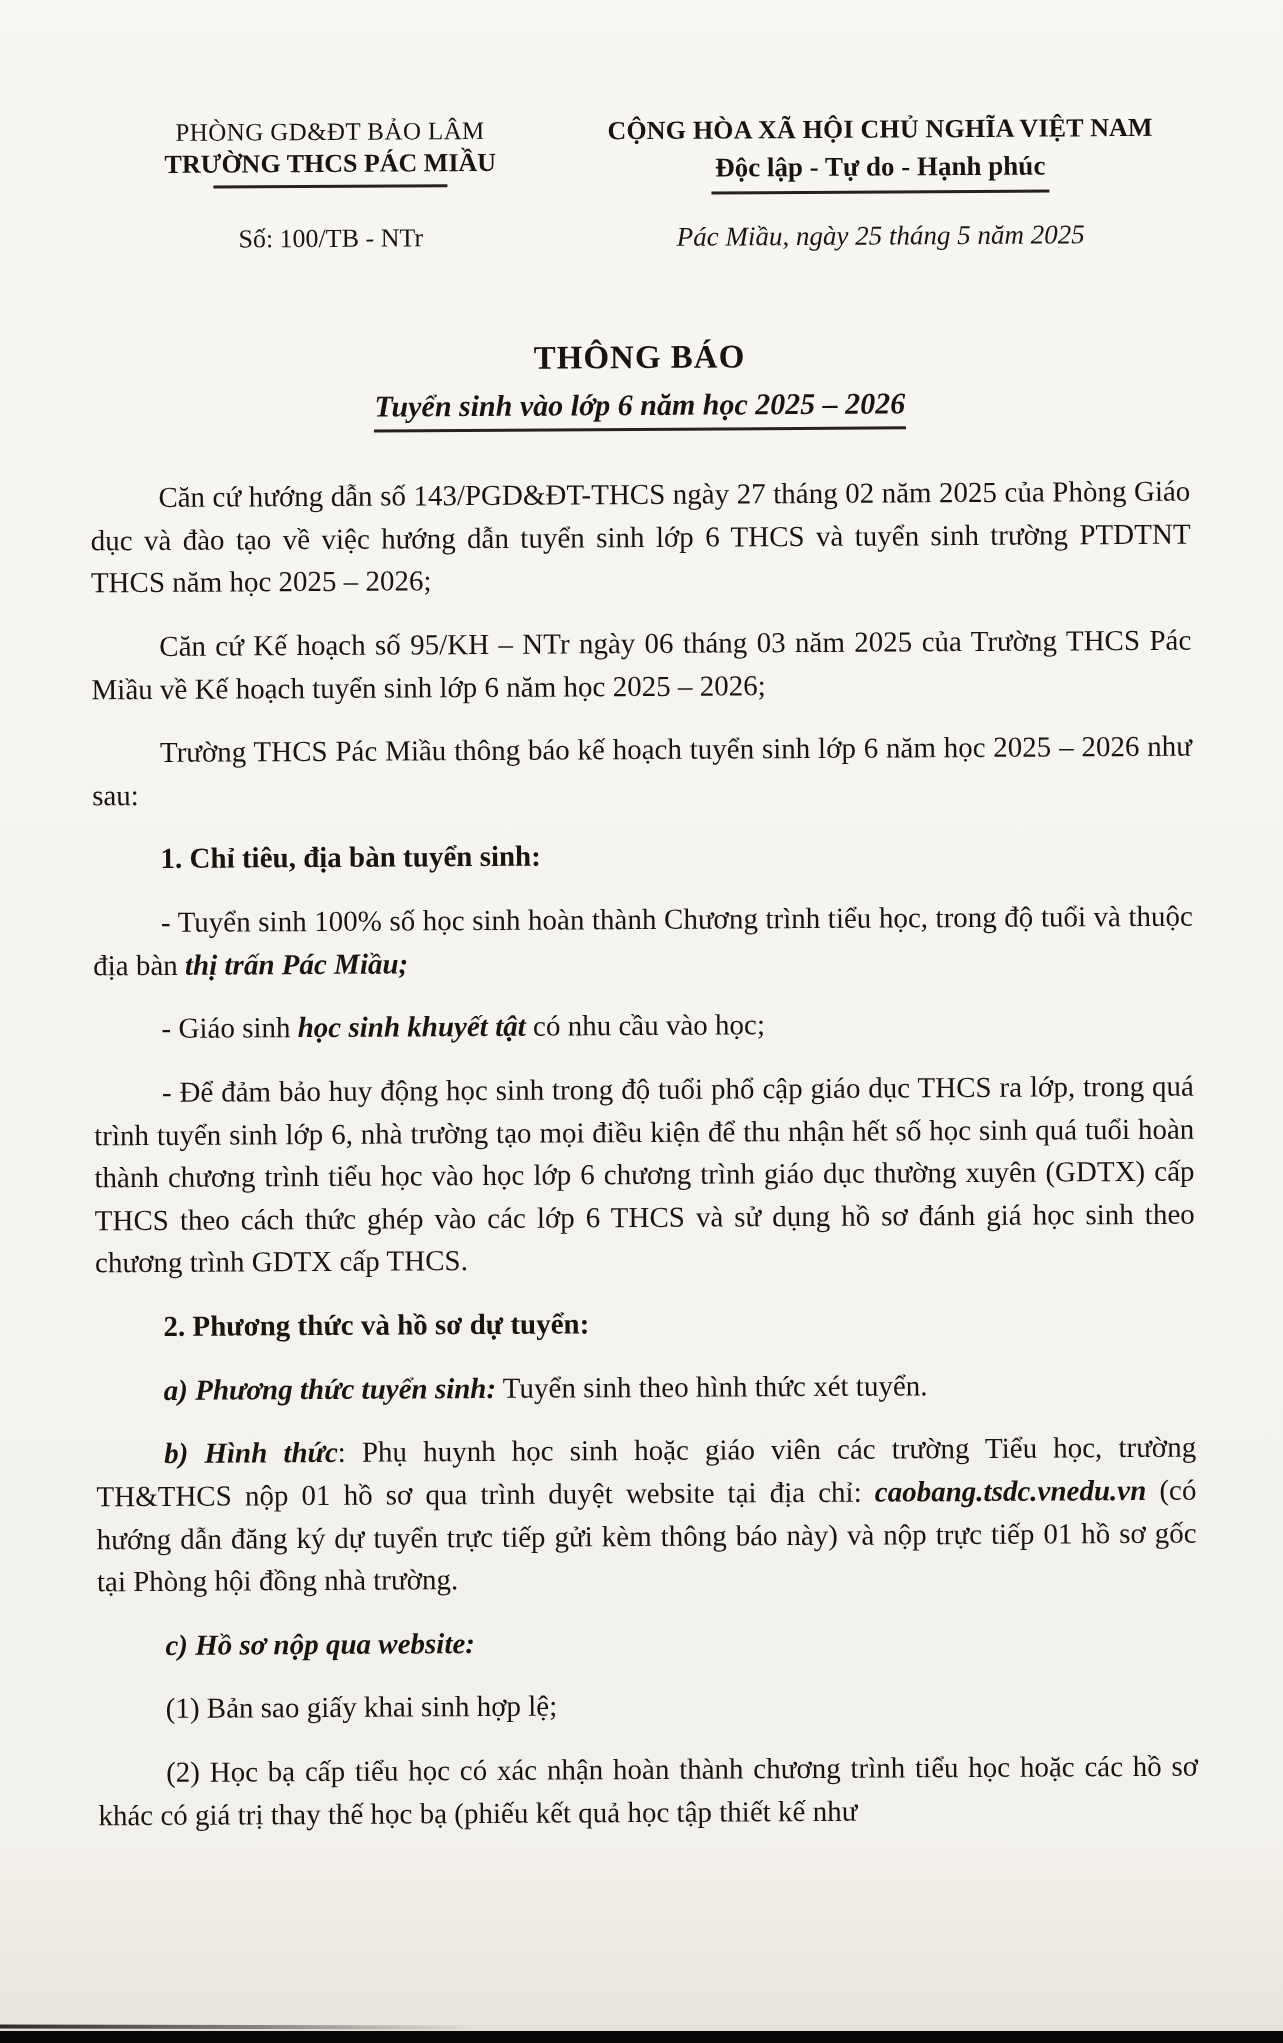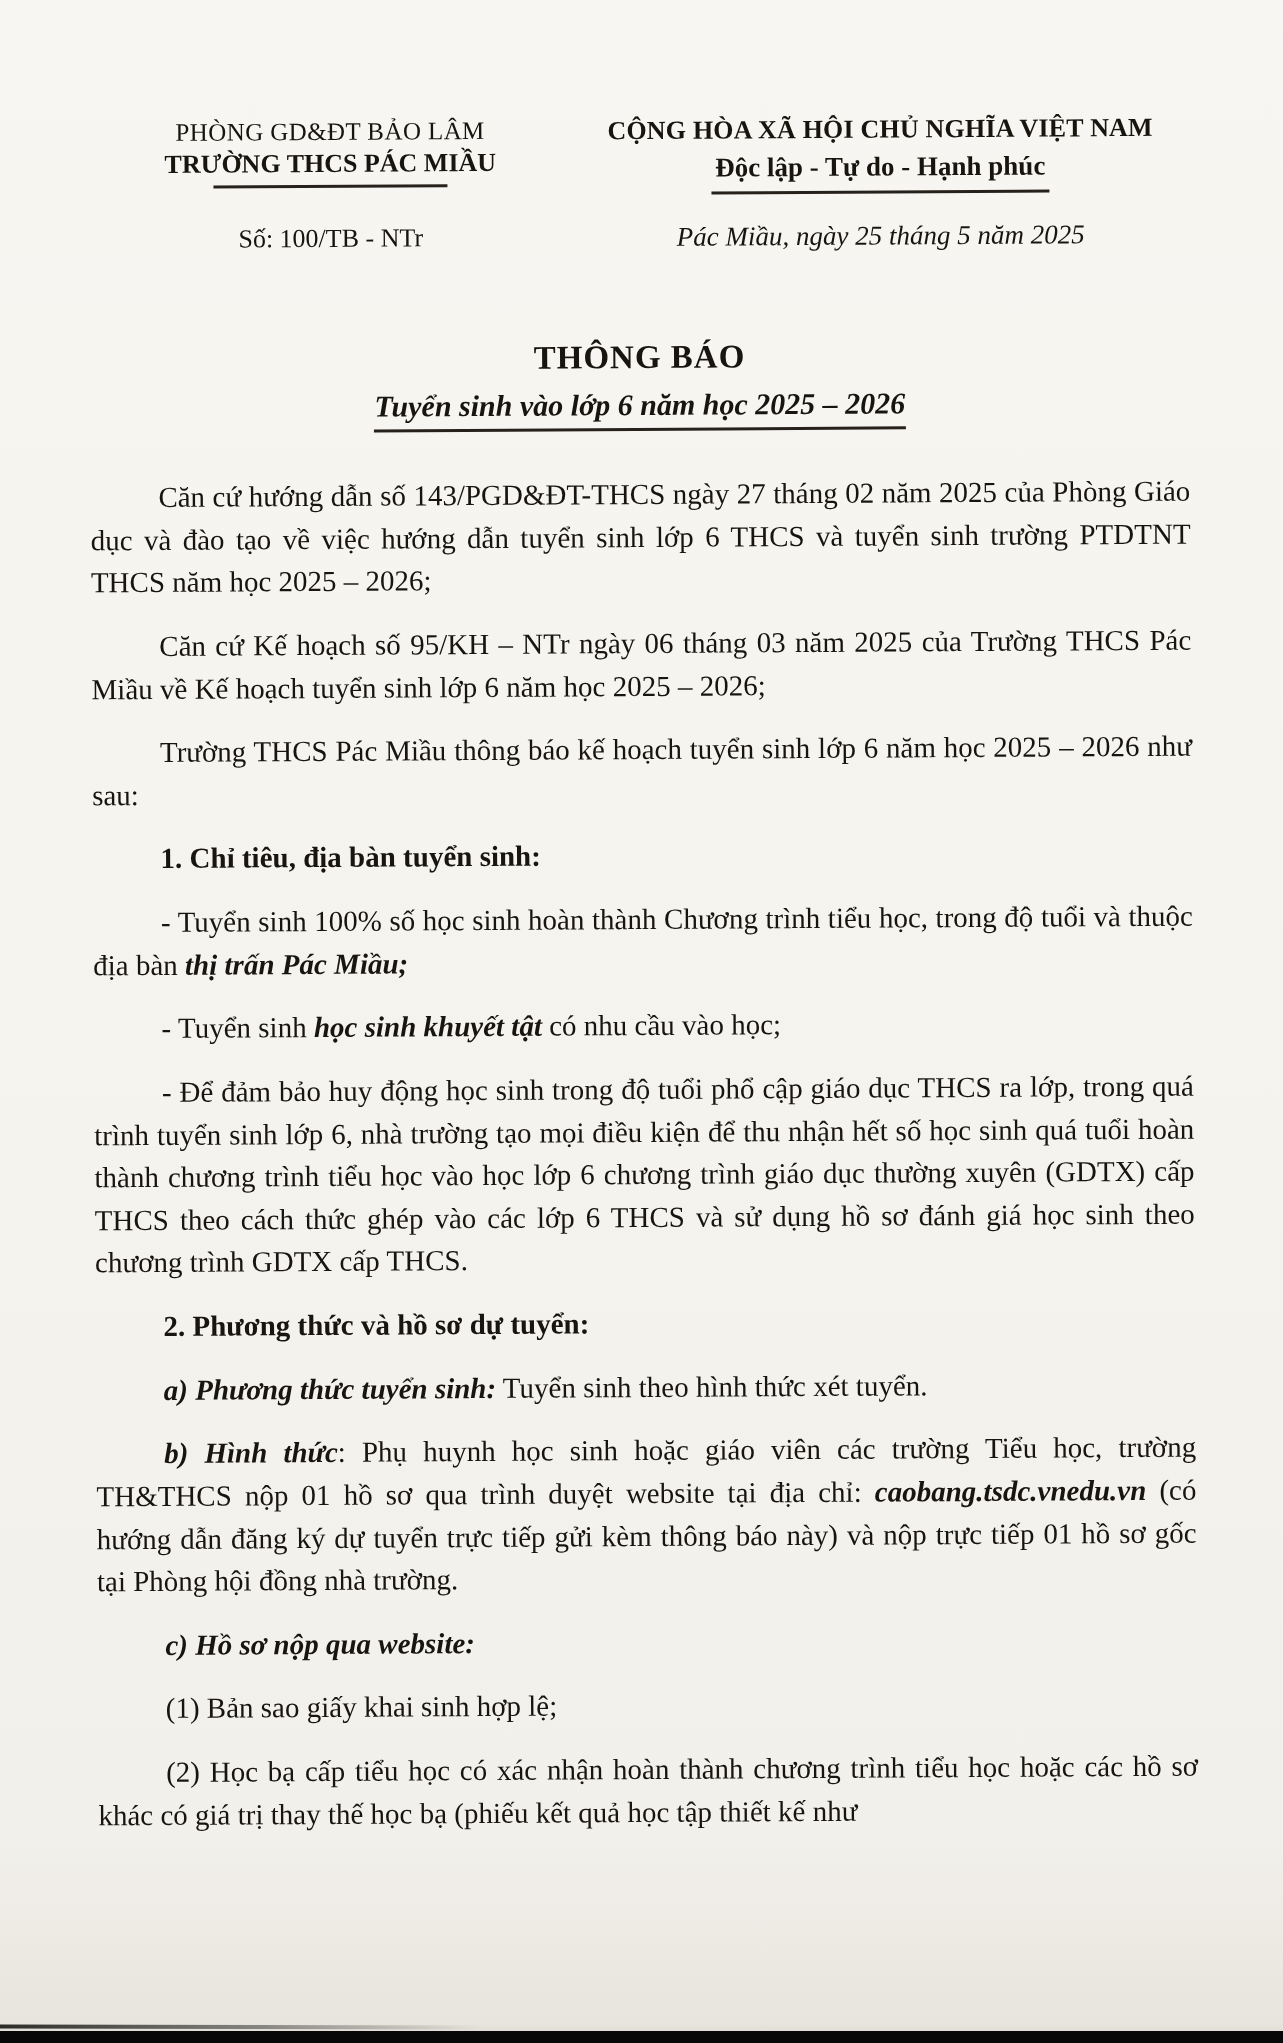--- a/index.html
+++ b/index.html
@@ -116,21 +116,21 @@
 
     <div class="body">
       <p class="p">Căn cứ hướng dẫn số 143/PGD&amp;ĐT-THCS ngày 27 tháng 02 năm 2025 của Phòng Giáo dục và đào tạo về việc hướng dẫn tuyển sinh lớp 6 THCS và tuyển sinh trường PTDTNT THCS năm học 2025 – 2026;</p>
       <p class="p">Căn cứ Kế hoạch số 95/KH – NTr ngày 06 tháng 03 năm 2025 của Trường THCS Pác Miầu về Kế hoạch tuyển sinh lớp 6 năm học 2025 – 2026;</p>
       <p class="p">Trường THCS Pác Miầu thông báo kế hoạch tuyển sinh lớp 6 năm học 2025 – 2026 như sau:</p>
 
       <p class="p heading">1. Chỉ tiêu, địa bàn tuyển sinh:</p>
 
       <p class="p"><span>- Tuyển sinh 100% số học sinh hoàn thành Chương trình tiểu học, trong độ tuổi và thuộc địa bàn </span><span class="em-bi">thị trấn Pác Miầu;</span></p>
 
-      <p class="p"><span>- Tuyển sinh </span><span class="em-bi">học sinh khuyết tật</span><span> có nhu cầu vào học;</span></p>
+      <p class="p"><span>- Giáo sinh </span><span class="em-bi">học sinh khuyết tật</span><span> có nhu cầu vào học;</span></p>
 
       <p class="p">- Để đảm bảo huy động học sinh trong độ tuổi phổ cập giáo dục THCS ra lớp, trong quá trình tuyển sinh lớp 6, nhà trường tạo mọi điều kiện để thu nhận hết số học sinh quá tuổi hoàn thành chương trình tiểu học vào học lớp 6 chương trình giáo dục thường xuyên (GDTX) cấp THCS theo cách thức ghép vào các lớp 6 THCS và sử dụng hồ sơ đánh giá học sinh theo chương trình GDTX cấp THCS.</p>
 
       <p class="p heading">2. Phương thức và hồ sơ dự tuyển:</p>
 
       <p class="p"><span class="em-bi">a) Phương thức tuyển sinh:</span><span> Tuyển sinh theo hình thức xét tuyển.</span></p>
 
       <p class="p"><span class="em-bi">b) Hình thức</span><span>: Phụ huynh học sinh hoặc giáo viên các trường Tiểu học, trường TH&amp;THCS nộp 01 hồ sơ qua trình duyệt website tại địa chỉ: </span><span class="em-bi">caobang.tsdc.vnedu.vn</span><span> (có hướng dẫn đăng ký dự tuyển trực tiếp gửi kèm thông báo này) và nộp trực tiếp 01 hồ sơ gốc tại Phòng hội đồng nhà trường.</span></p>
 
       <p class="p em-bi">c) Hồ sơ nộp qua website:</p>

